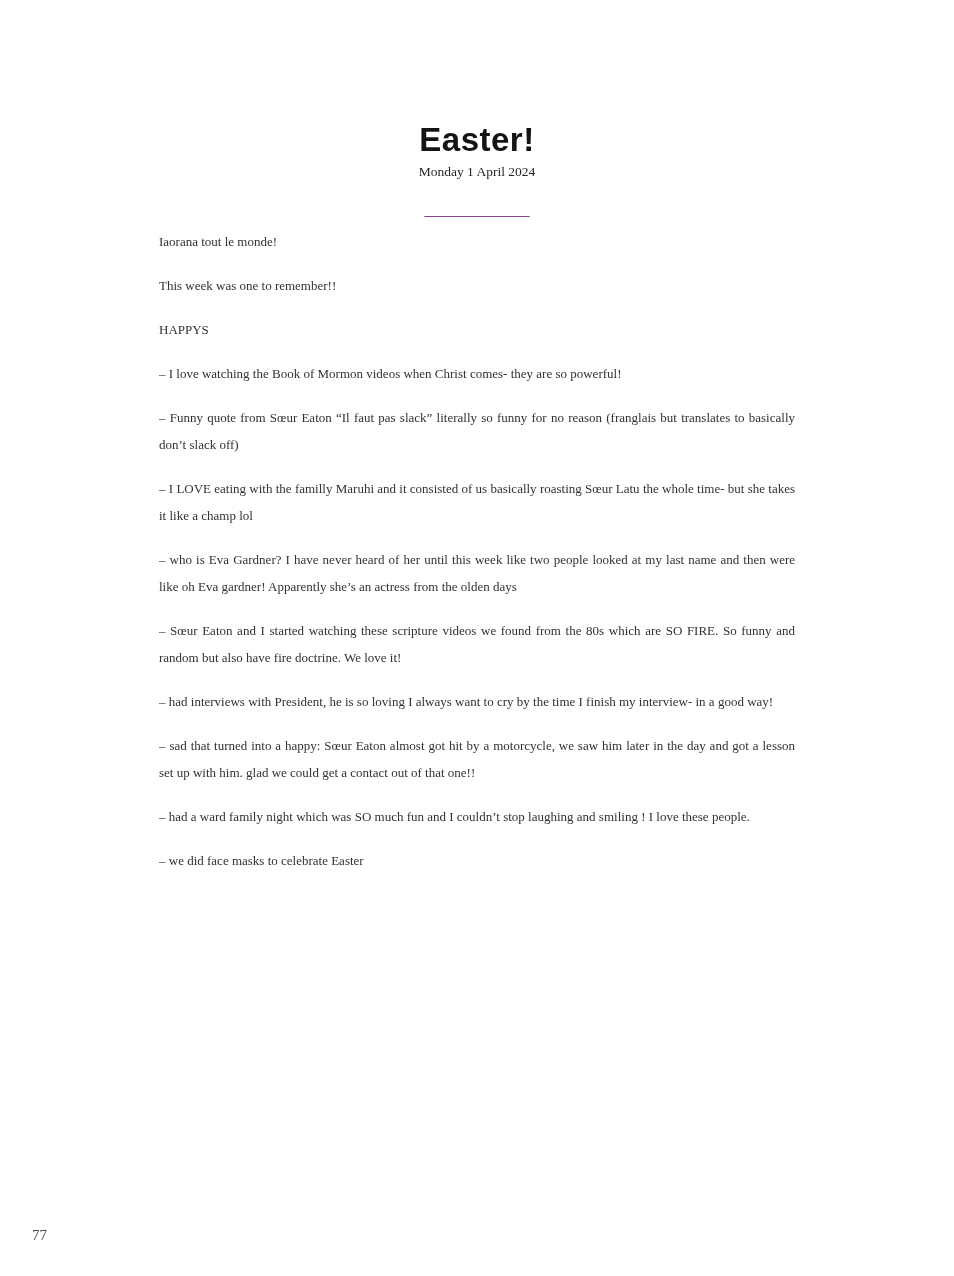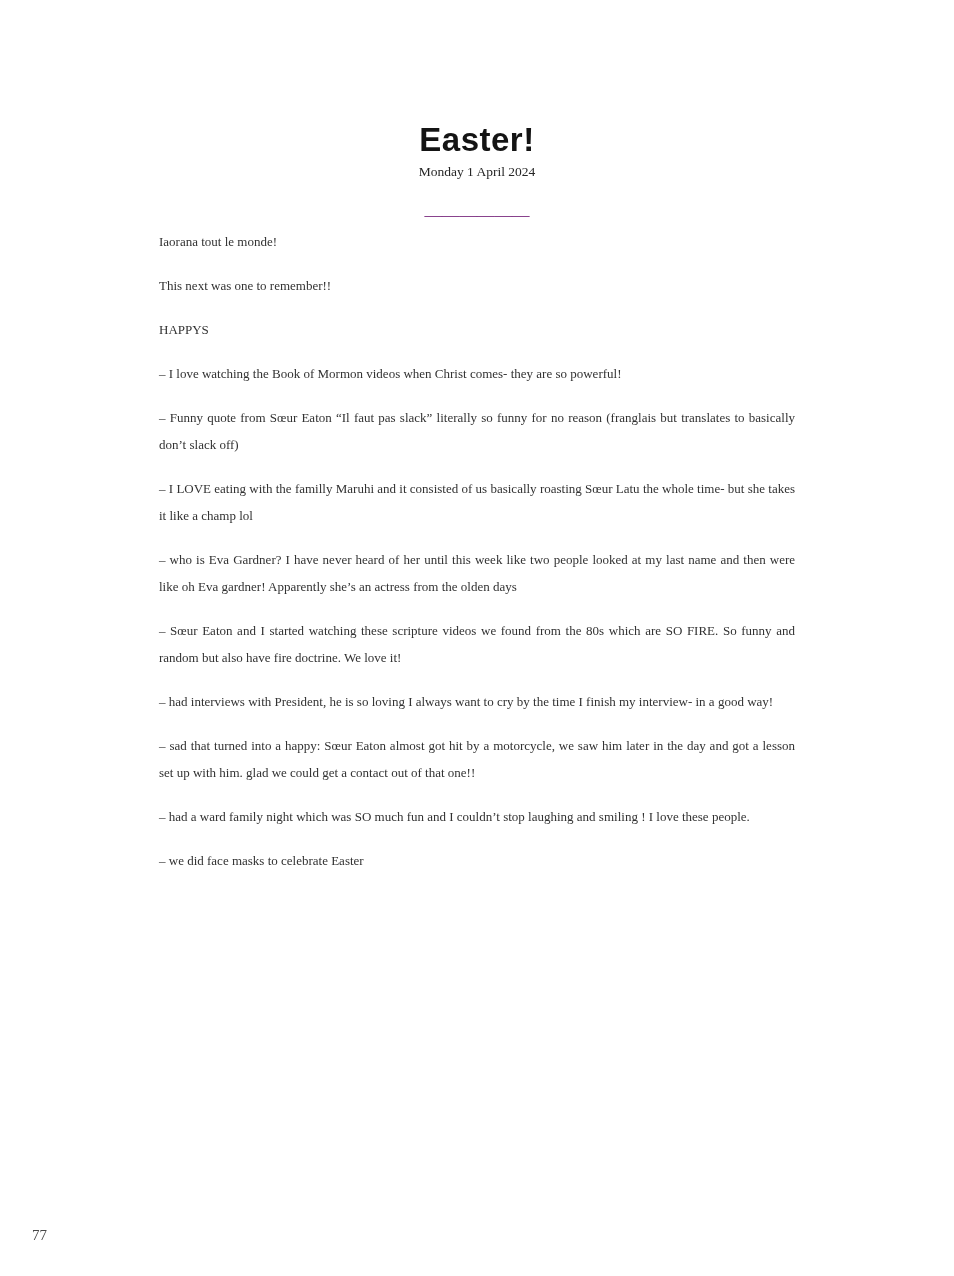--- a/index.html
+++ b/index.html
@@ -68,21 +68,21 @@
   <div class="content">
 
     <header>
       <h1 class="title">Easter!</h1>
       <div class="date">Monday 1 April 2024</div>
       <div class="divider">____________</div>
     </header>
 
     <main class="post">
       <p>Iaorana tout le monde!</p>
-      <p>This next was one to remember!!</p>
+      <p>This week was one to remember!!</p>
       <p>HAPPYS</p>
       <p>– I love watching the Book of Mormon videos when Christ comes- they are so powerful!</p>
       <p>– Funny quote from Sœur Eaton “Il faut pas slack” literally so funny for no reason (franglais but translates to basically don’t slack off)</p>
       <p>– I LOVE eating with the familly Maruhi and it consisted of us basically roasting Sœur Latu the whole time- but she takes it like a champ lol</p>
       <p>– who is Eva Gardner? I have never heard of her until this week like two people looked at my last name and then were like oh Eva gardner! Apparently she’s an actress from the olden days</p>
       <p>– Sœur Eaton and I started watching these scripture videos we found from the 80s which are SO FIRE. So funny and random but also have fire doctrine. We love it!</p>
       <p>– had interviews with President, he is so loving I always want to cry by the time I finish my interview- in a good way!</p>
       <p>– sad that turned into a happy: Sœur Eaton almost got hit by a motorcycle, we saw him later in the day and got a lesson set up with him. glad we could get a contact out of that one!!</p>
       <p>– had a ward family night which was SO much fun and I couldn’t stop laughing and smiling ! I love these people.</p>
       <p>– we did face masks to celebrate Easter</p>

